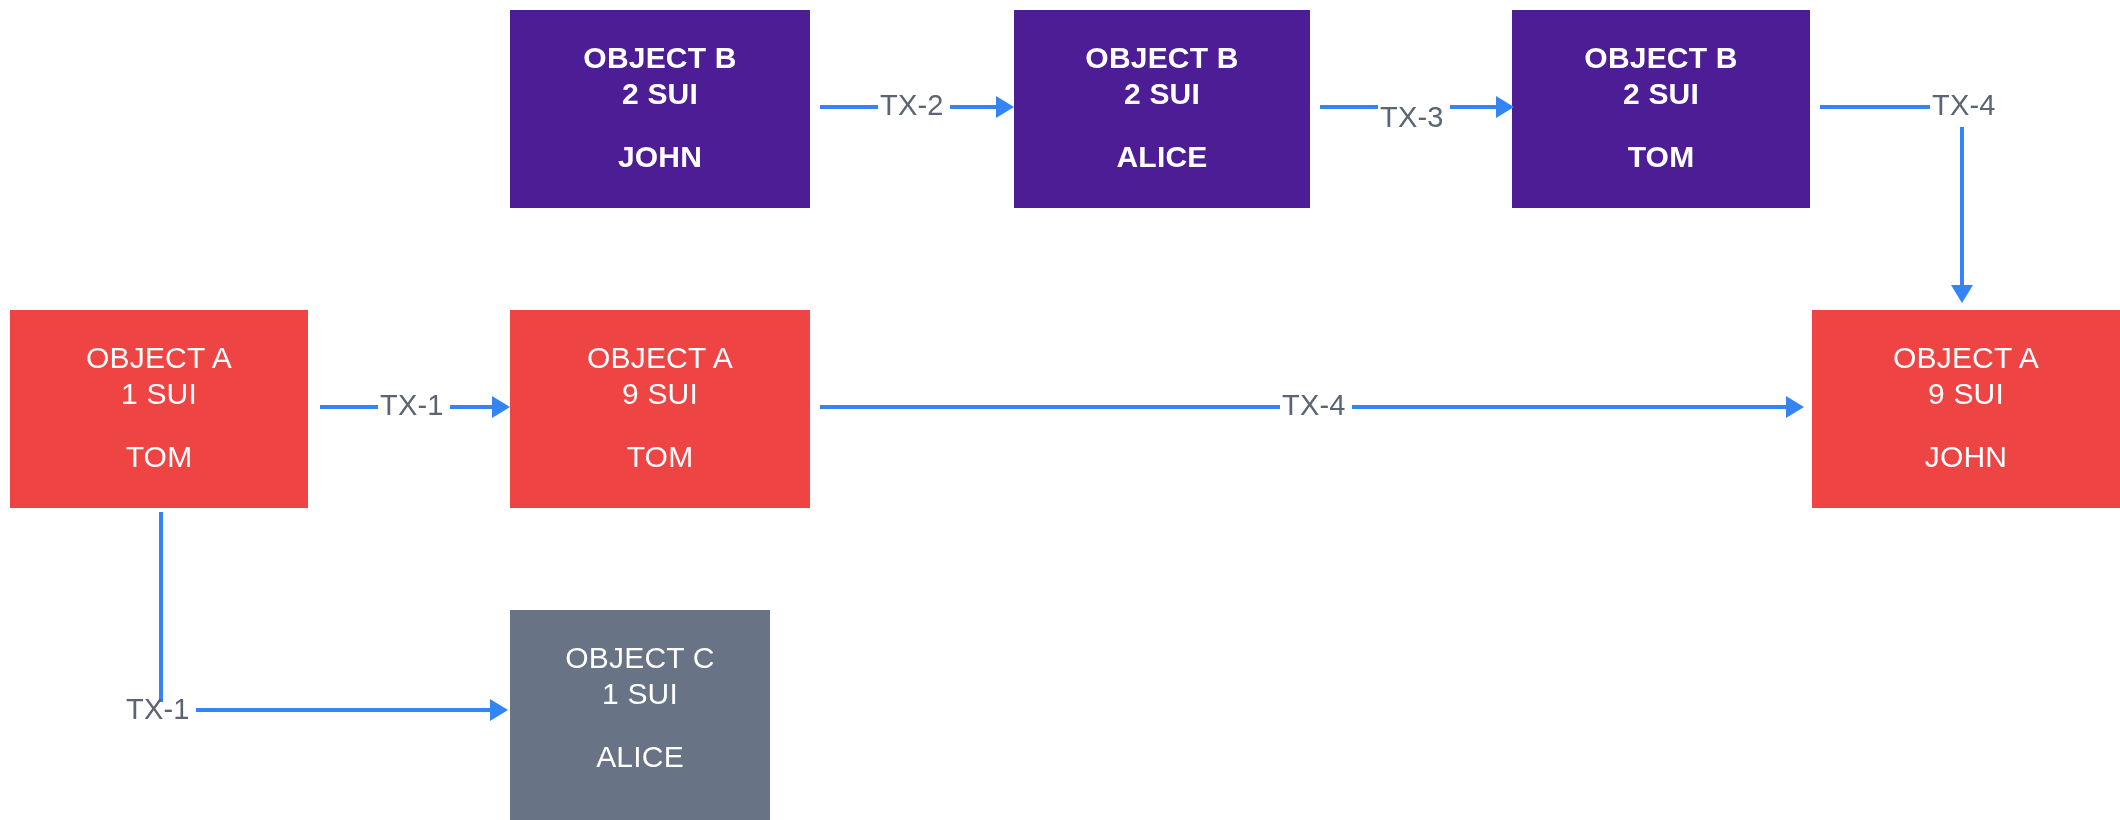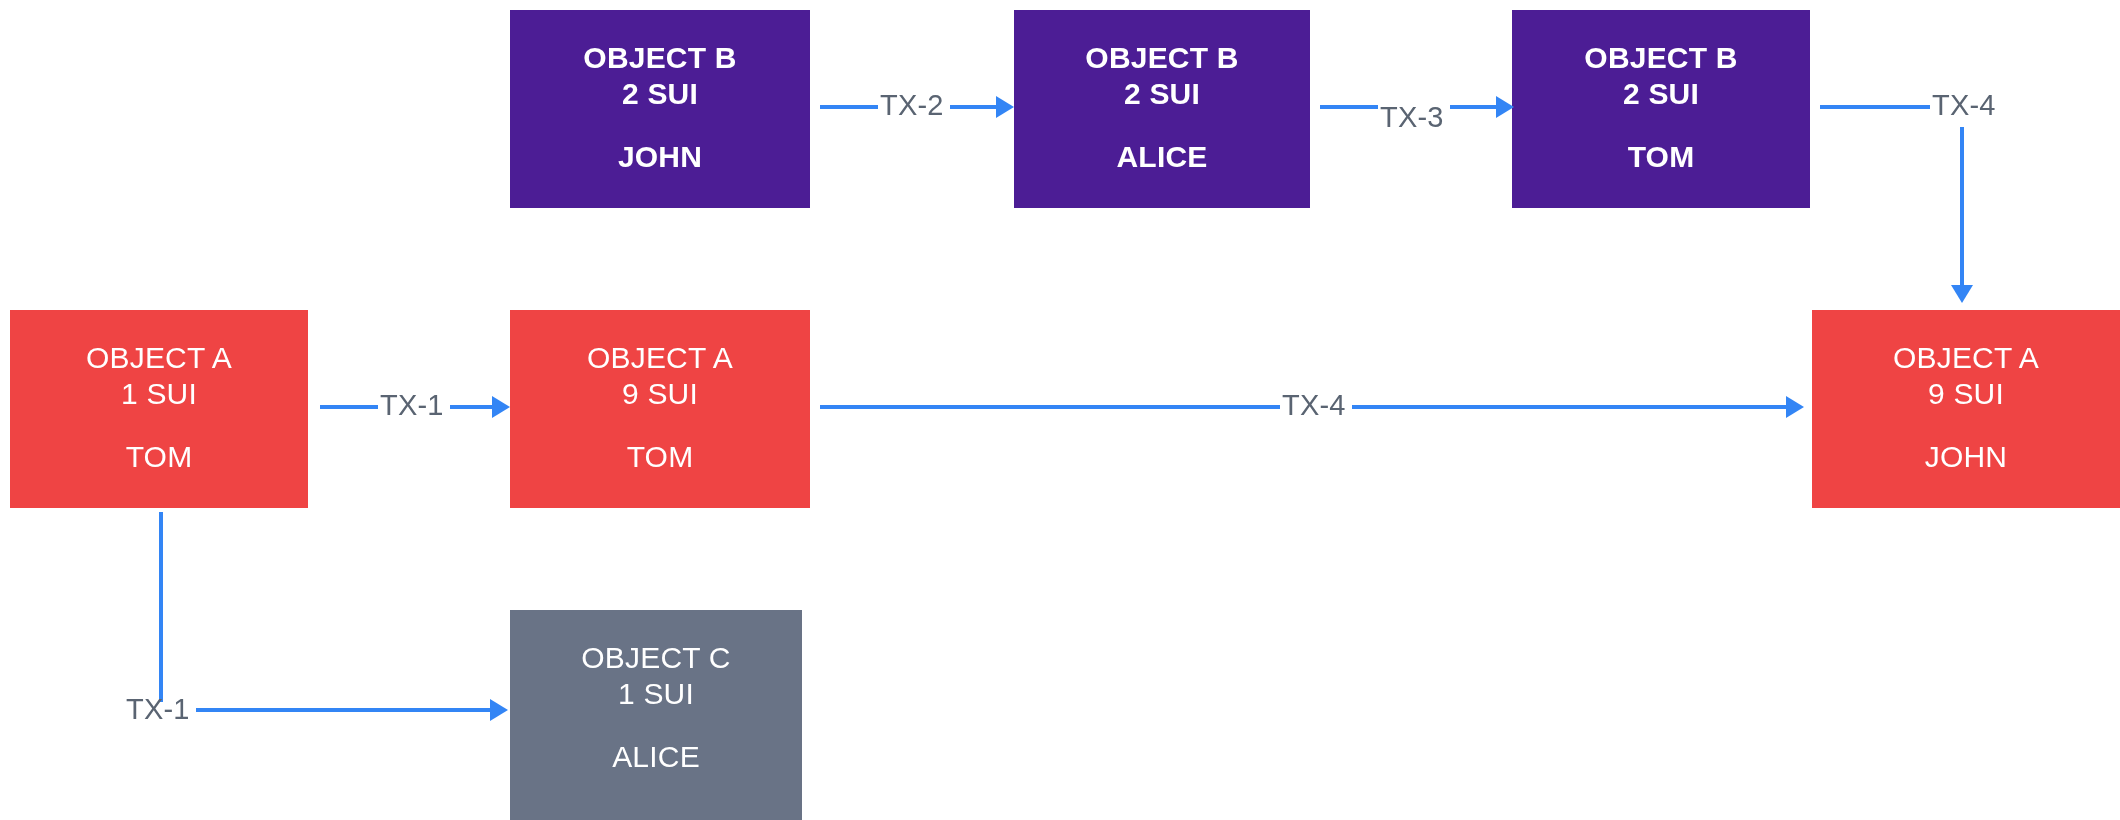--- a/index.html
+++ b/index.html
@@ -106,21 +106,21 @@
     <span class="n-line2">9 SUI</span>
     <span class="n-owner">TOM</span>
   </div>
 
   <div class="node black" style="left:1812px; top:310px; width:308px; height:198px;">
     <span class="n-head">OBJECT A</span>
     <span class="n-line2">9 SUI</span>
     <span class="n-owner">JOHN</span>
   </div>
 
-  <div class="node gray" style="left:510px; top:610px; width:292px; height:210px;">
+  <div class="node gray" style="left:510px; top:610px; width:260px; height:210px;">
     <span class="n-head">OBJECT C</span>
     <span class="n-line2">1 SUI</span>
     <span class="n-owner">ALICE</span>
   </div>
 
   <div class="edge-line edge-h" style="left:820px; top:105px; width:58px;"></div>
   <div class="edge-label" style="left:880px; top:91px;">TX-2</div>
   <div class="edge-line edge-h" style="left:950px; top:105px; width:48px;"></div>
   <div class="arrow-r" style="left:996px; top:96px;"></div>
 

